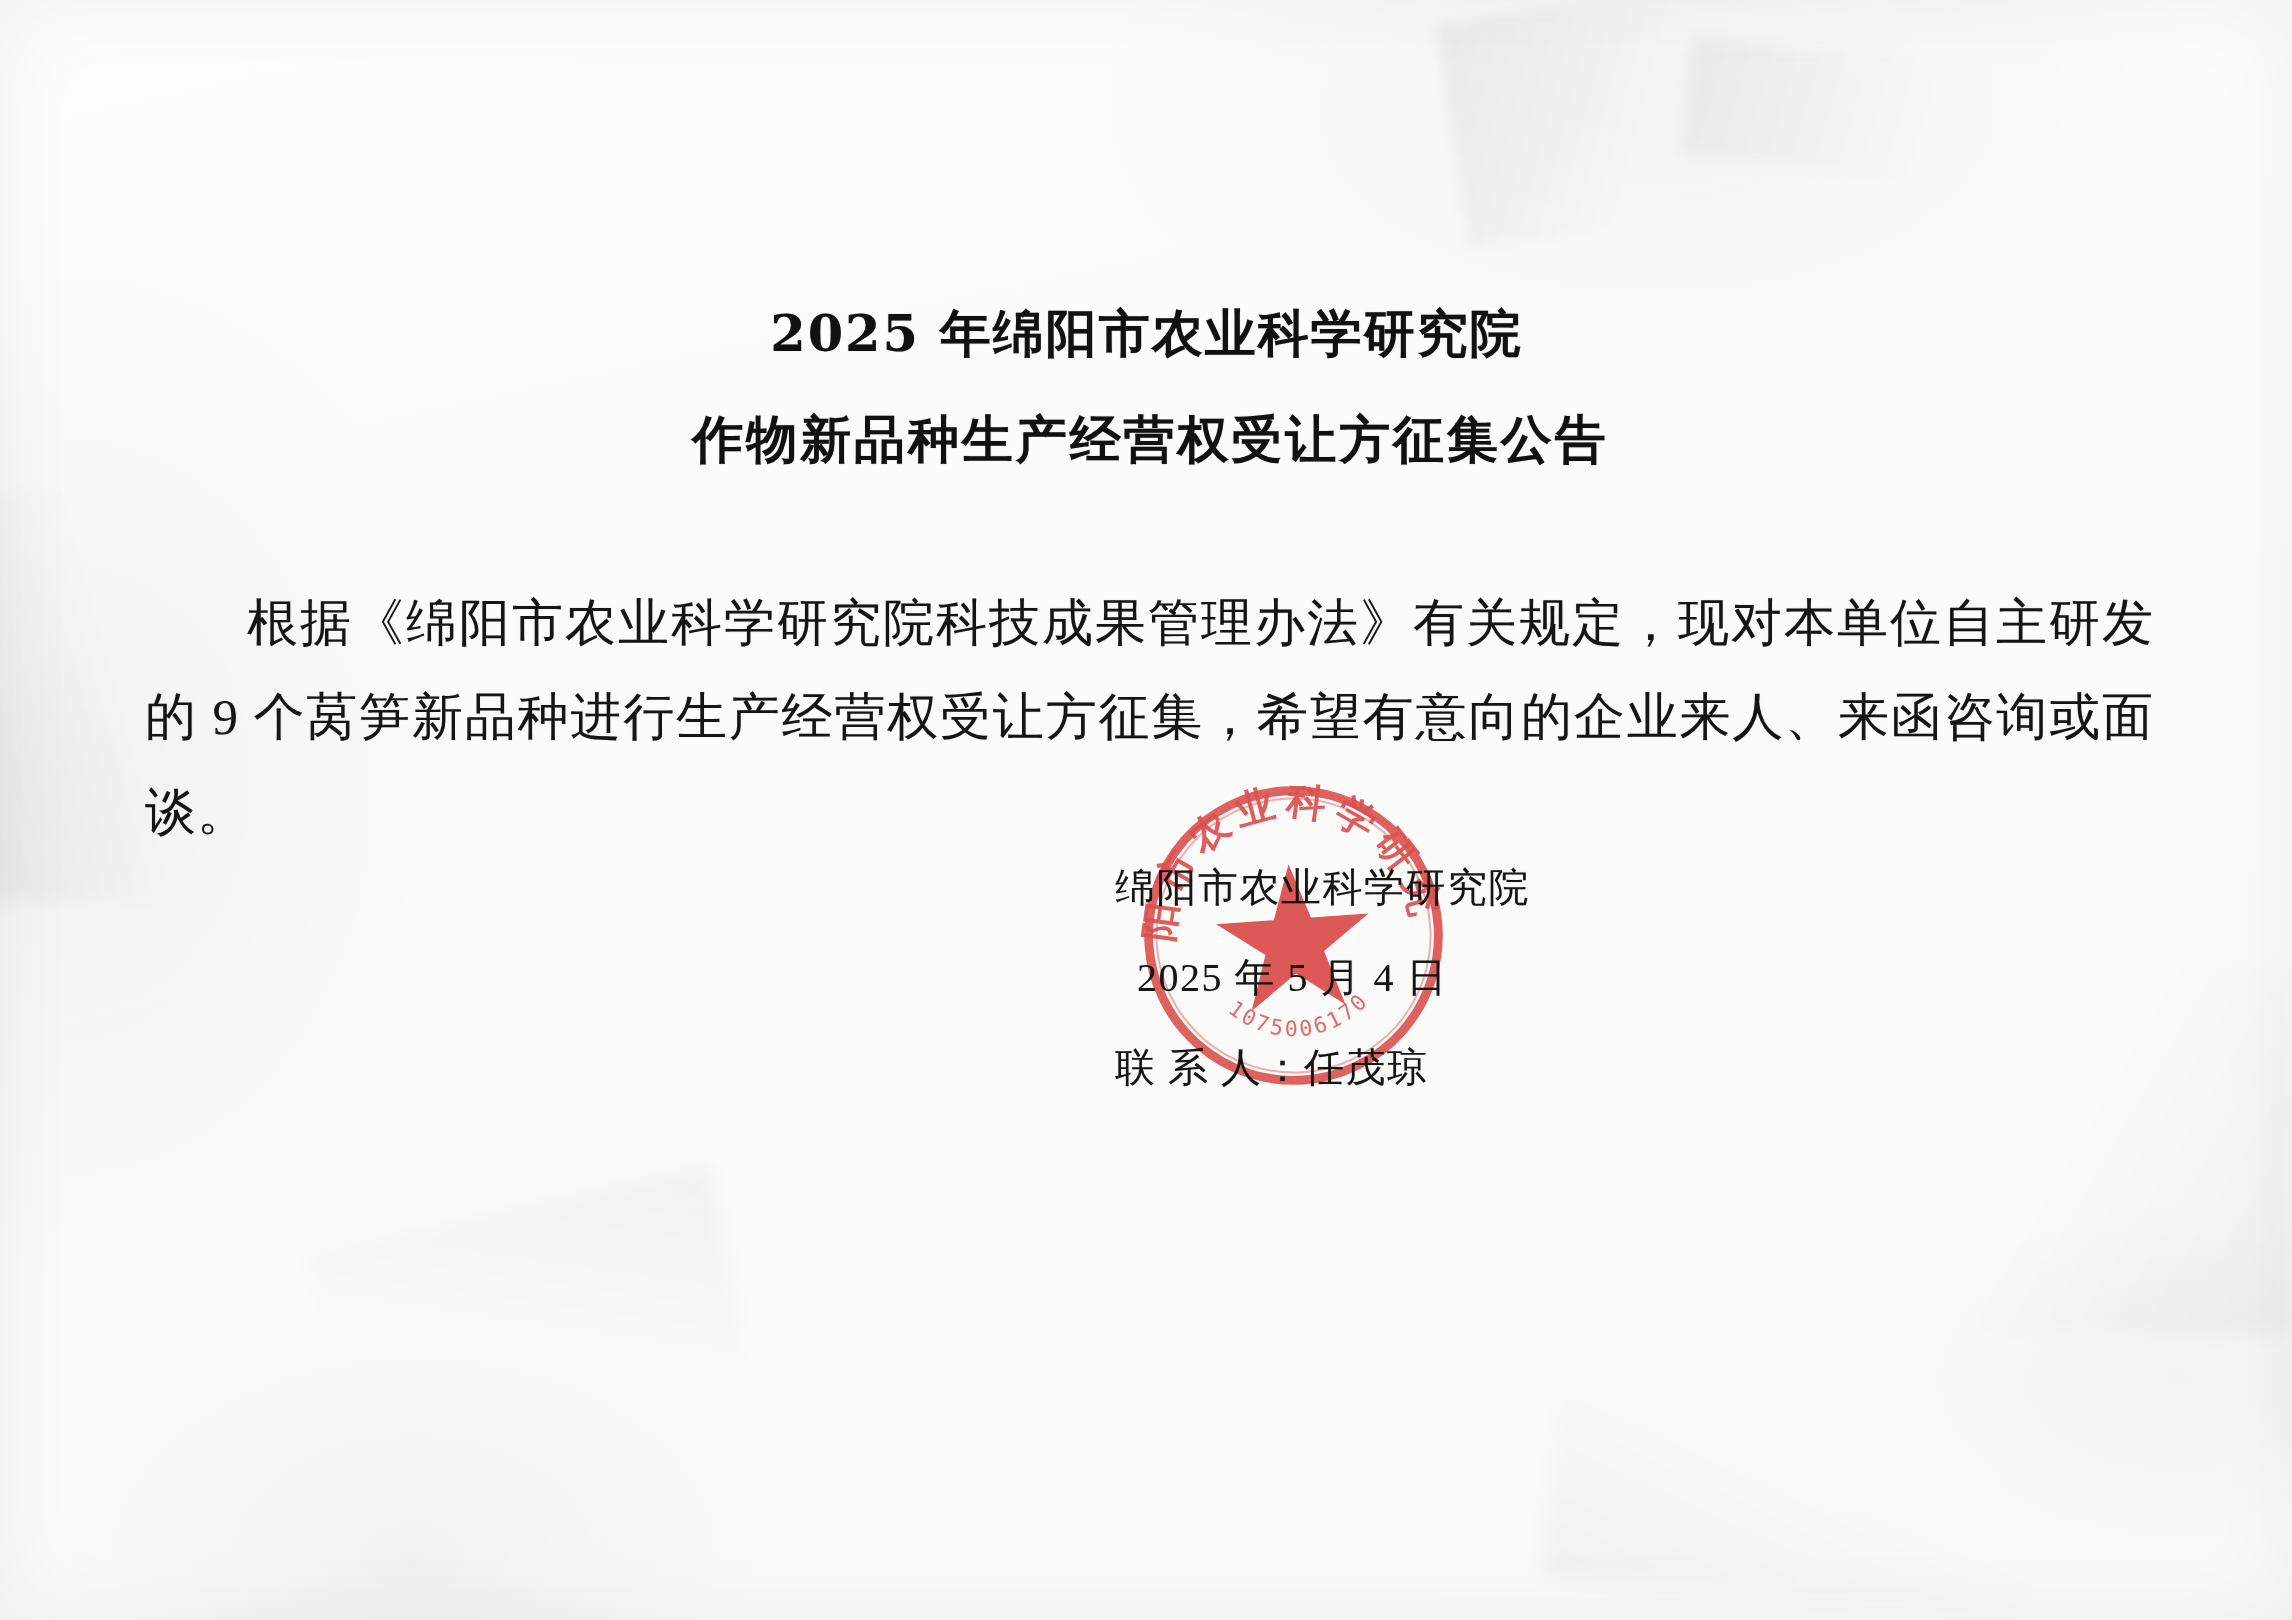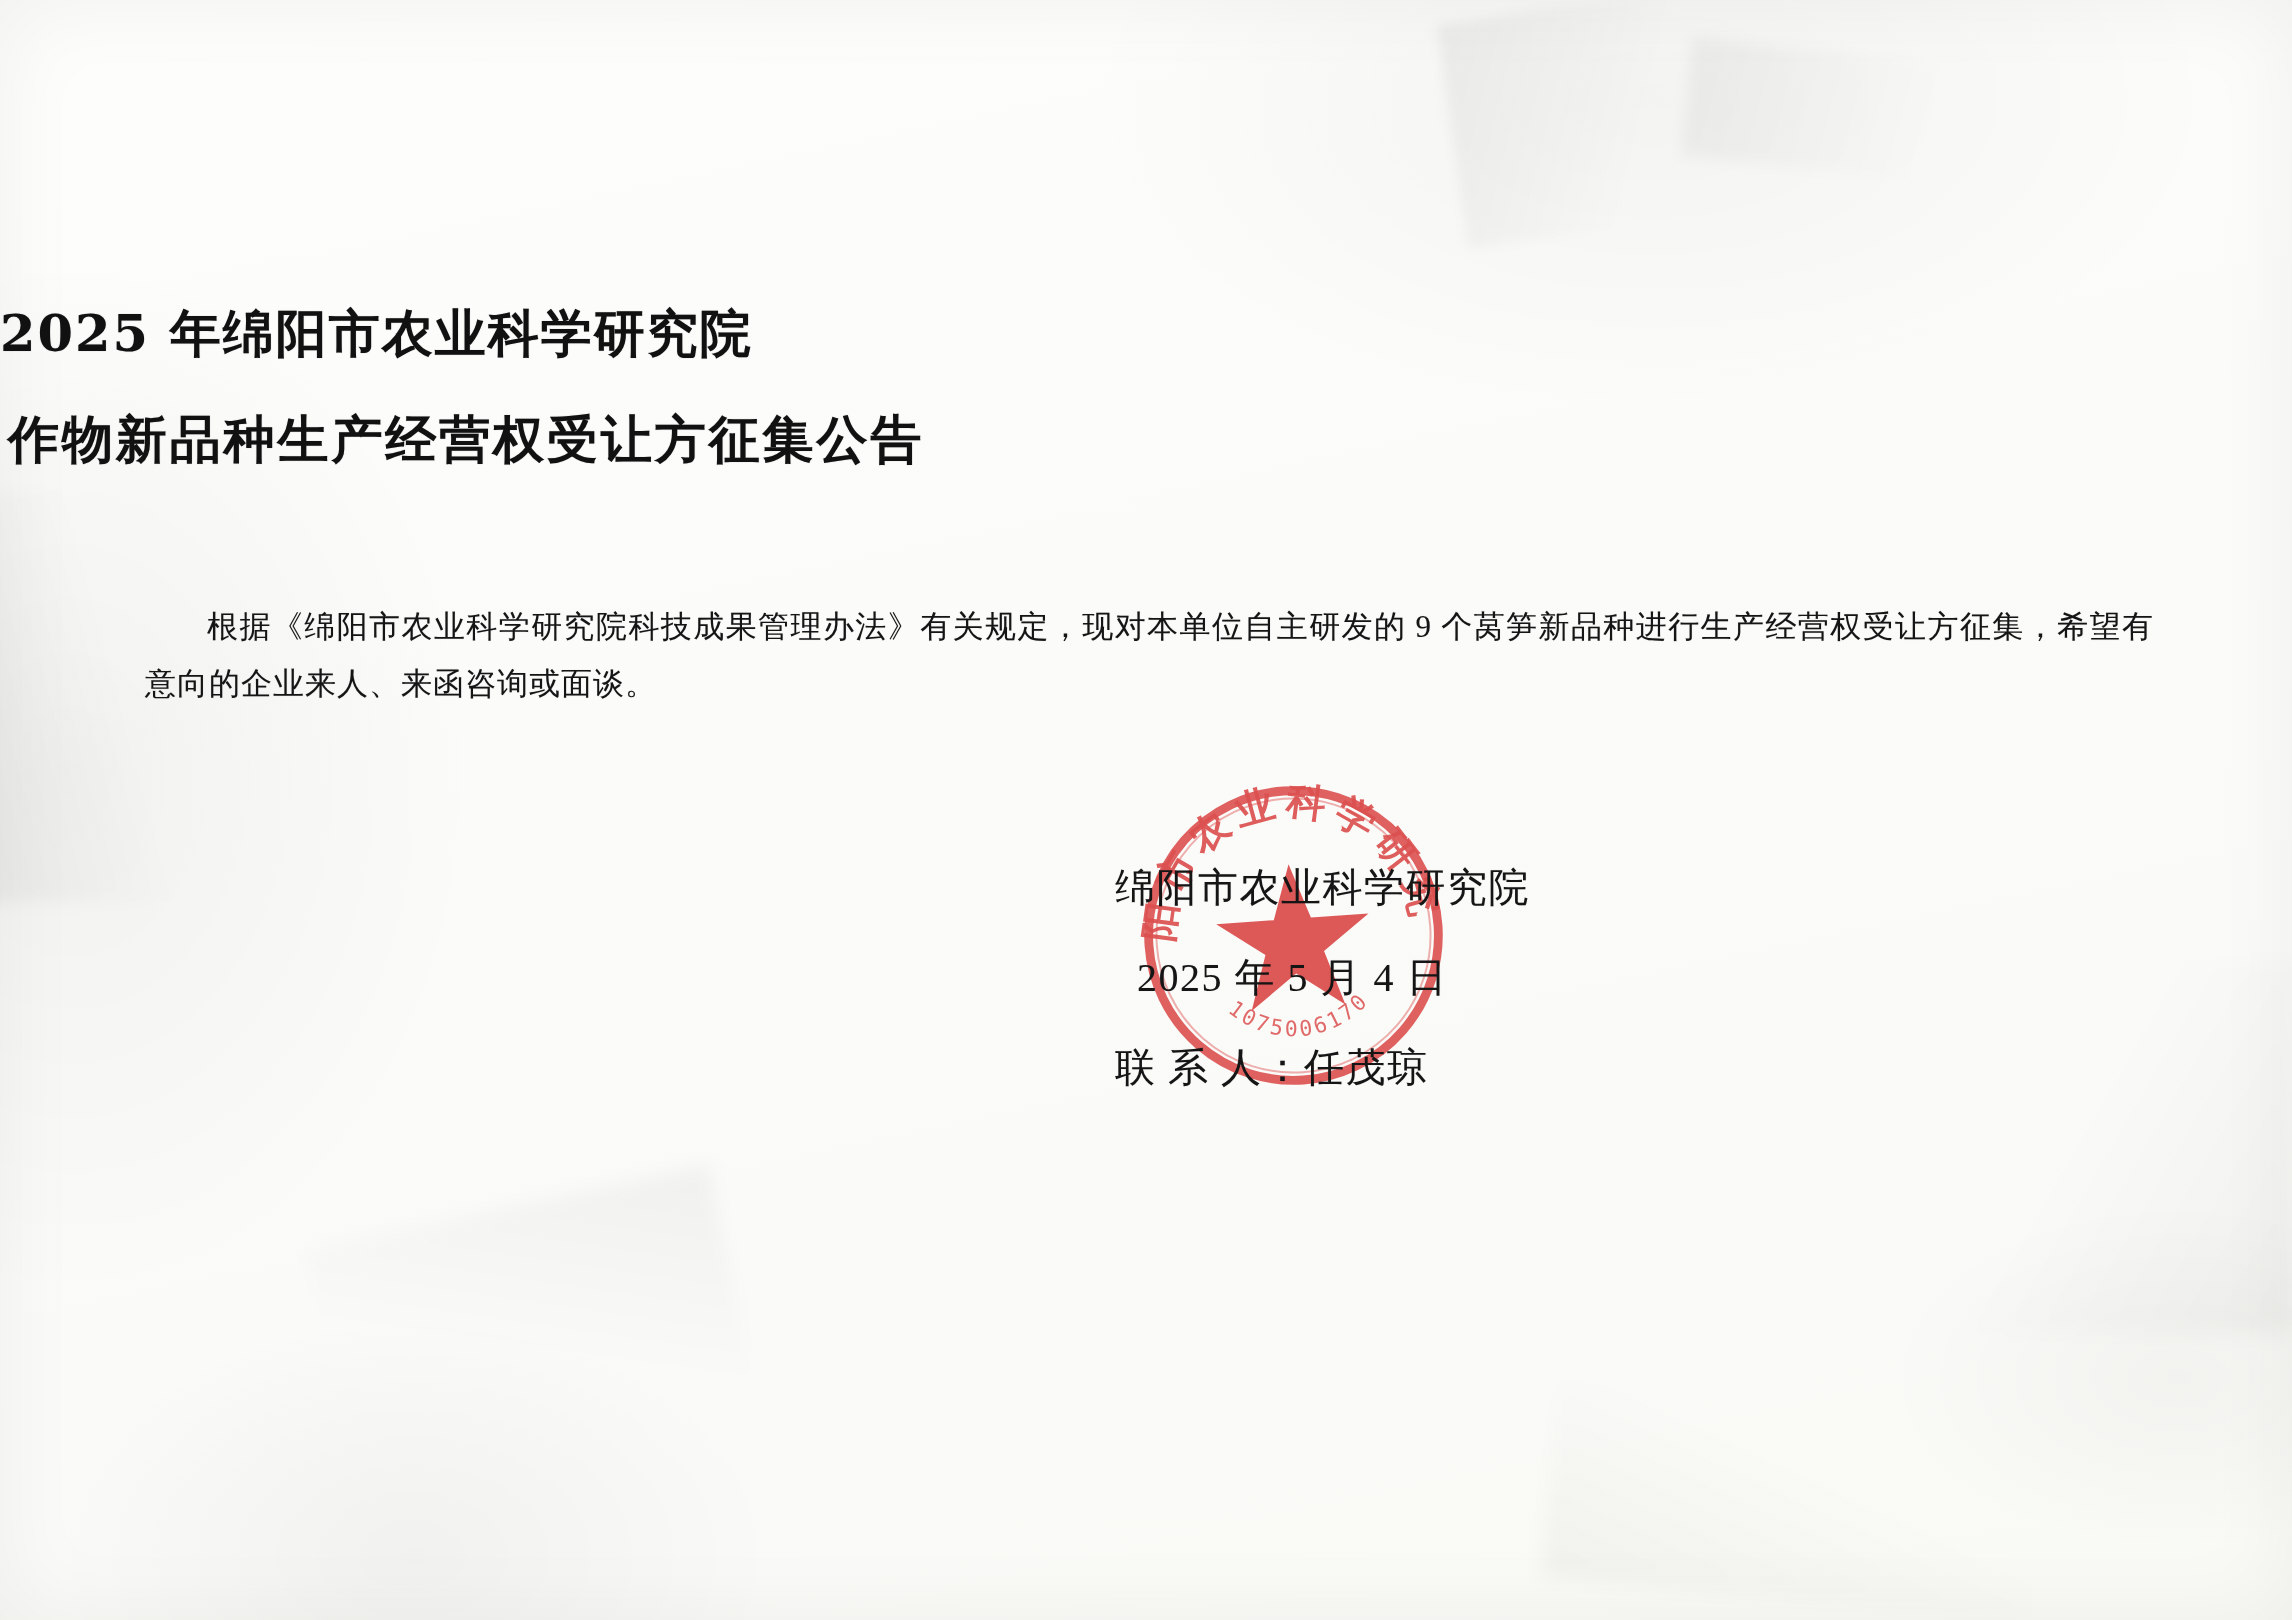--- a/index.html
+++ b/index.html
@@ -80,44 +80,44 @@
     top: 0; left: 0;
     width: 2293px;
     height: 1620px;
   }
 
   .title-block {
     position: absolute;
     top: 294px;
     left: 0;
     width: 2293px;
-    text-align: left;
+    text-align: center;
   }
   .title-line {
     font-family: "DejaVu Serif", "Liberation Serif", serif;
     font-weight: bold;
     font-size: 51px;
     letter-spacing: 2px;
     color: #111111;
     line-height: 1.55;
     text-shadow: 0 0 1px rgba(0,0,0,0.35);
   }
   .title-line.l2 {
     margin-top: 27.4px;
     letter-spacing: 2.9px;
     padding-left: 8px;
   }
 
   .body-block {
     position: absolute;
-    top: 598px;
+    top: 576px;
     left: 145px;
     width: 2009px;
     color: #151515;
-    font-size: 31px;
+    font-size: 51px;
     line-height: 1.85;
     letter-spacing: 1px;
     text-align: justify;
     text-shadow: 0 0 1px rgba(0,0,0,0.22);
   }
   .body-block p {
     margin: 0;
     text-indent: 2em;
   }
 

